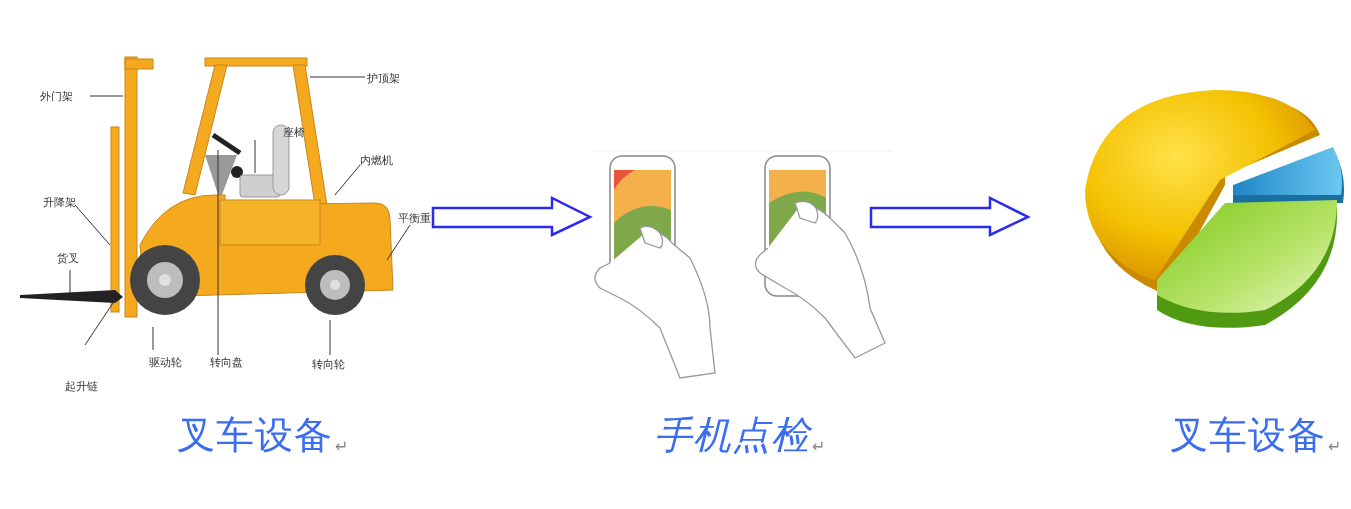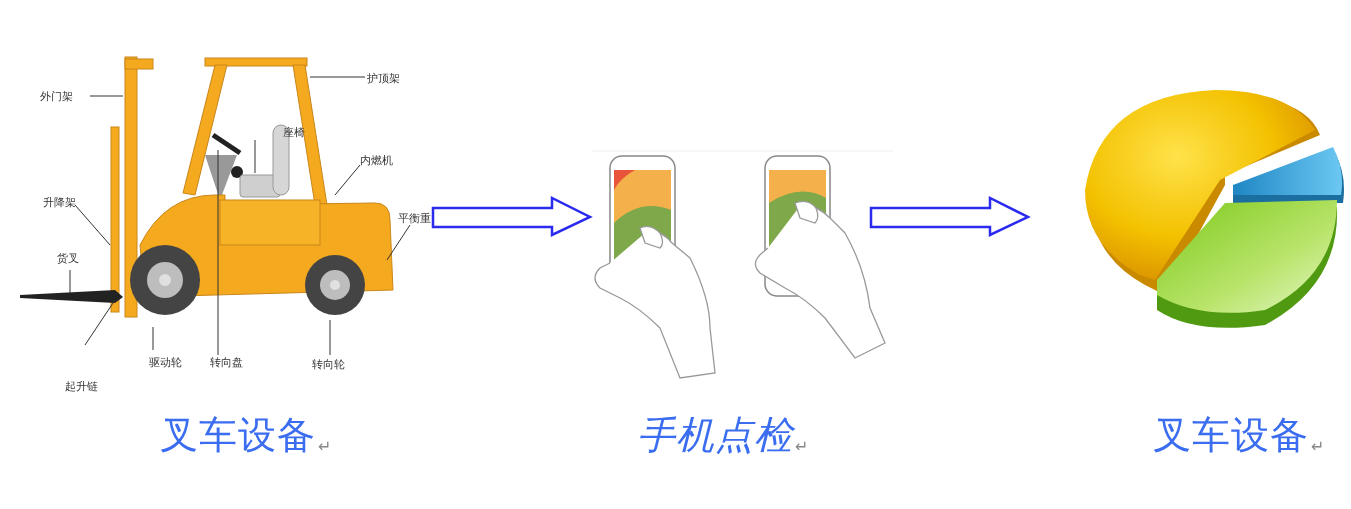--- a/index.html
+++ b/index.html
@@ -1,18 +1,18 @@
 <!DOCTYPE html>
 <html><head>
 <meta charset="utf-8">
 <style>
   html, body { margin:0; padding:0; background:#ffffff; }
   body { width:1351px; height:509px; position:relative; overflow:hidden; font-family:"DejaVu Sans", sans-serif; }
   .abs { position:absolute; }
-  .caption { position:absolute; top:410px; font-family:"DejaVu Sans", sans-serif; font-size:38px; color:#3b6df0; letter-spacing:1px; white-space:nowrap; }
+  .caption { position:absolute; top:410px; font-family:"DejaVu Sans", sans-serif; font-size:38px; color:#3b6df0; letter-spacing:1px; white-space:nowrap;margin-left:17px; }
   .caption .ret { font-size:16px; color:#888; vertical-align:-4px; margin-left:2px; }
   .lbl { position:absolute; font-size:11px; color:#333; font-family:"DejaVu Sans", sans-serif; white-space:nowrap; }
 </style>
 </head>
 <body>
 
 <div class="abs" style="left:15px;top:45px;width:420px;height:335px;">
   <svg width="420" height="335" viewBox="0 0 420 335">
 
     <rect x="110" y="12" width="12" height="260" fill="#f5a91f" stroke="#c9861a" stroke-width="1"></rect>

